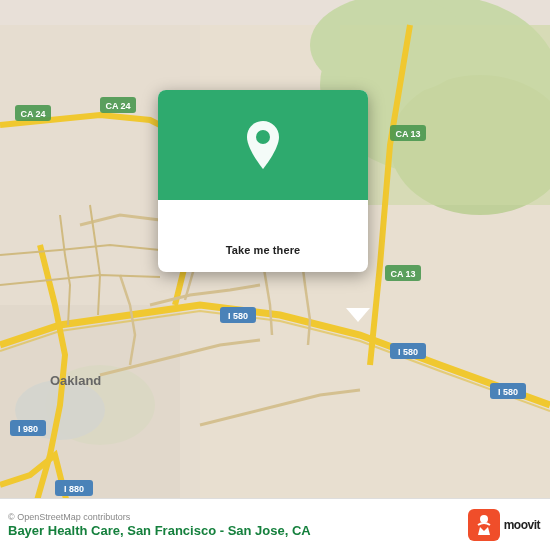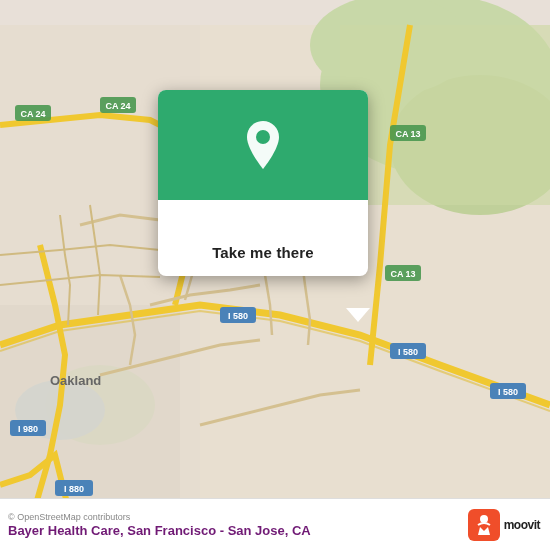--- a/index.html
+++ b/index.html
@@ -55,21 +55,21 @@
       height: 52px;
     }
 
     #popup-bottom {
       padding: 12px 16px 14px;
       width: 100%;
       text-align: center;
     }
 
     #take-me-there-btn {
-      font-size: 15px;
+      font-size: 11px;
       font-weight: 600;
       color: #222;
       cursor: pointer;
       background: none;
       border: none;
       font-family: Arial, sans-serif;
       letter-spacing: 0.01em;
       margin-top: 32px;
     }
 
@@ -113,21 +113,21 @@
     }
 
     #attribution {
       font-size: 9px;
       color: #888;
     }
 
     #location-name {
       font-size: 13px;
       font-weight: 600;
-      color: #701a75;
+      color: #15803d;
       margin-top: 1px;
     }
 
     #moovit-logo {
       display: flex;
       align-items: center;
       gap: 4px;
     }
 
     #moovit-icon {

